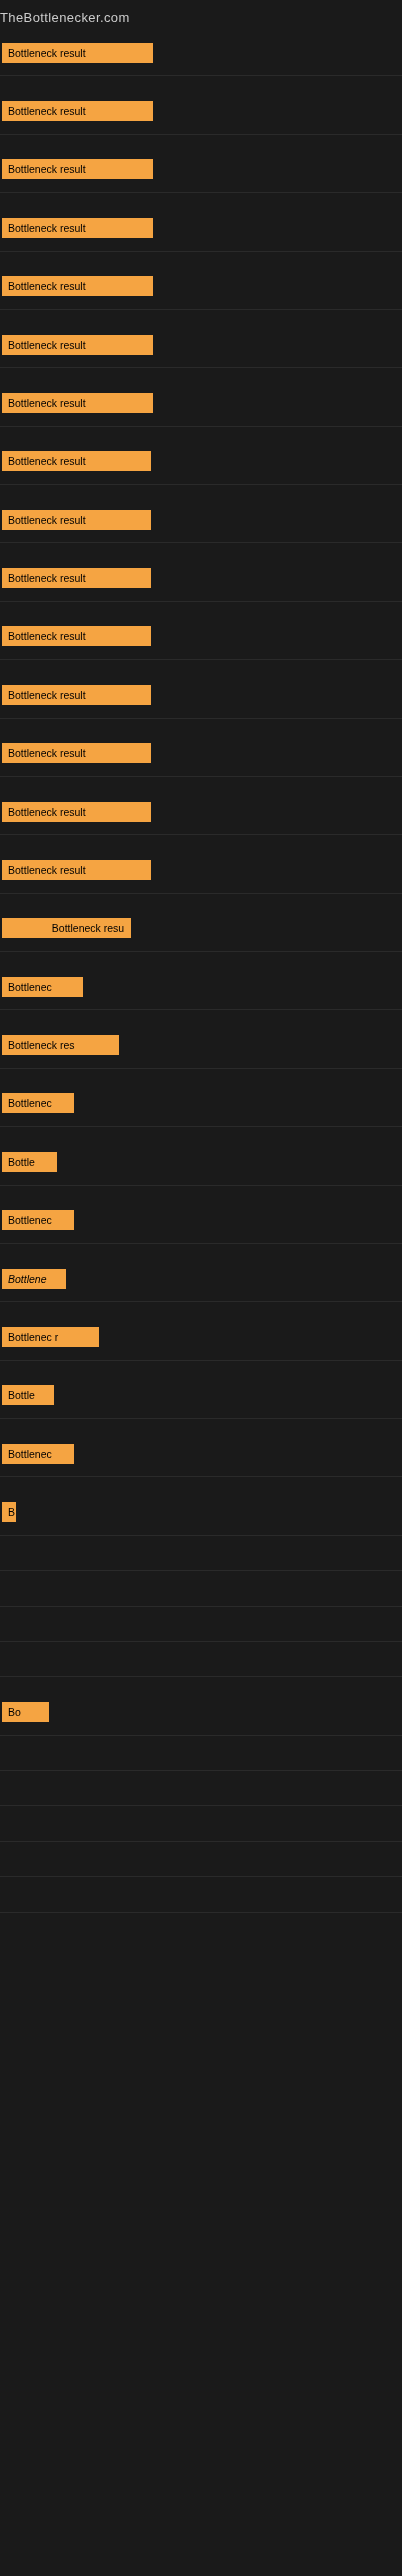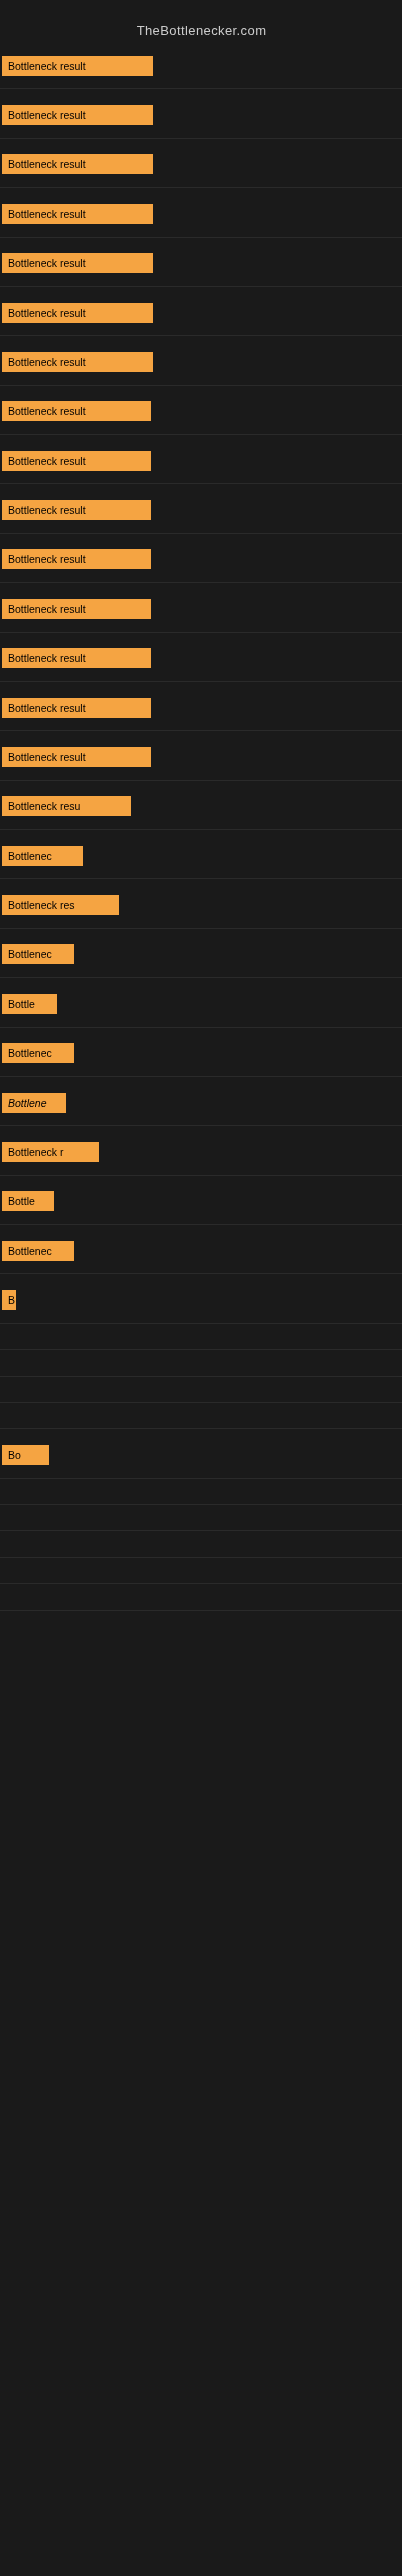--- a/index.html
+++ b/index.html
@@ -10,41 +10,41 @@
 
     body {
       background-color: #1a1a1a;
       width: 403px;
       min-height: 2576px;
       font-family: Arial, sans-serif;
       position: relative;
     }
 
     .site-title {
-      text-align: center;
+      text-align: left;
       color: #cccccc;
       font-size: 13px;
-      padding: 23px 0 8px 0;
+      padding: 10px 0 8px 0;
       letter-spacing: 0.4px;
     }
 
     .bottleneck-bar {
       background-color: #f5a442;
       color: #000;
       font-size: 10.5px;
       font-weight: normal;
       padding: 4px 6.4px;
       display: inline-block;
       white-space: nowrap;
       overflow: hidden;
       margin-left: 1.6px;
     }
 
     .row {
-      margin-bottom: 6px;
+      margin-bottom: 15px;
       padding: 9.7px 0 9.7px 0;
       border-bottom: 0.8px solid #2a2a2a;
     }
   </style>
 </head>
 <body>
 
 <div class="site-title">TheBottlenecker.com</div>
 
 <div id="rows-container">
@@ -56,28 +56,28 @@
     <div class="row"><div class="bottleneck-bar" style="width: 151px;">Bottleneck result</div></div>
     <div class="row"><div class="bottleneck-bar" style="width: 151px;">Bottleneck result</div></div>
     <div class="row"><div class="bottleneck-bar" style="width: 149px;">Bottleneck result</div></div>
     <div class="row"><div class="bottleneck-bar" style="width: 149px;">Bottleneck result</div></div>
     <div class="row"><div class="bottleneck-bar" style="width: 149px;">Bottleneck result</div></div>
     <div class="row"><div class="bottleneck-bar" style="width: 149px;">Bottleneck result</div></div>
     <div class="row"><div class="bottleneck-bar" style="width: 149px;">Bottleneck result</div></div>
     <div class="row"><div class="bottleneck-bar" style="width: 149px;">Bottleneck result</div></div>
     <div class="row"><div class="bottleneck-bar" style="width: 149px;">Bottleneck result</div></div>
     <div class="row"><div class="bottleneck-bar" style="width: 149px;">Bottleneck result</div></div>
-    <div class="row"><div class="bottleneck-bar" style="width: 129px;">Bottleneck resu</div></div>
+    <div class="row"><div class="bottleneck-bar" style="width: 129px; text-align: right;">Bottleneck resu</div></div>
     <div class="row"><div class="bottleneck-bar" style="width: 81px;">Bottlenec</div></div>
     <div class="row"><div class="bottleneck-bar" style="width: 117px;">Bottleneck res</div></div>
     <div class="row"><div class="bottleneck-bar" style="width: 72px;">Bottlenec</div></div>
     <div class="row"><div class="bottleneck-bar" style="width: 55px;">Bottle</div></div>
     <div class="row"><div class="bottleneck-bar" style="width: 72px;">Bottlenec</div></div>
     <div class="row"><div class="bottleneck-bar" style="width: 64px; font-style: italic;">Bottlene</div></div>
-    <div class="row"><div class="bottleneck-bar" style="width: 97px;">Bottleneck r</div></div>
+    <div class="row"><div class="bottleneck-bar" style="width: 97px;">Bottlenec r</div></div>
     <div class="row"><div class="bottleneck-bar" style="width: 52px;">Bottle</div></div>
     <div class="row"><div class="bottleneck-bar" style="width: 72px;">Bottlenec</div></div>
     <div class="row"><div class="bottleneck-bar" style="width: 14.5px;">B</div></div>
     <div class="row"></div>
     <div class="row"></div>
     <div class="row"></div>
     <div class="row"></div>
     <div class="row"><div class="bottleneck-bar" style="width: 47px;">Bo</div></div>
     <div class="row"></div>
     <div class="row"></div>

